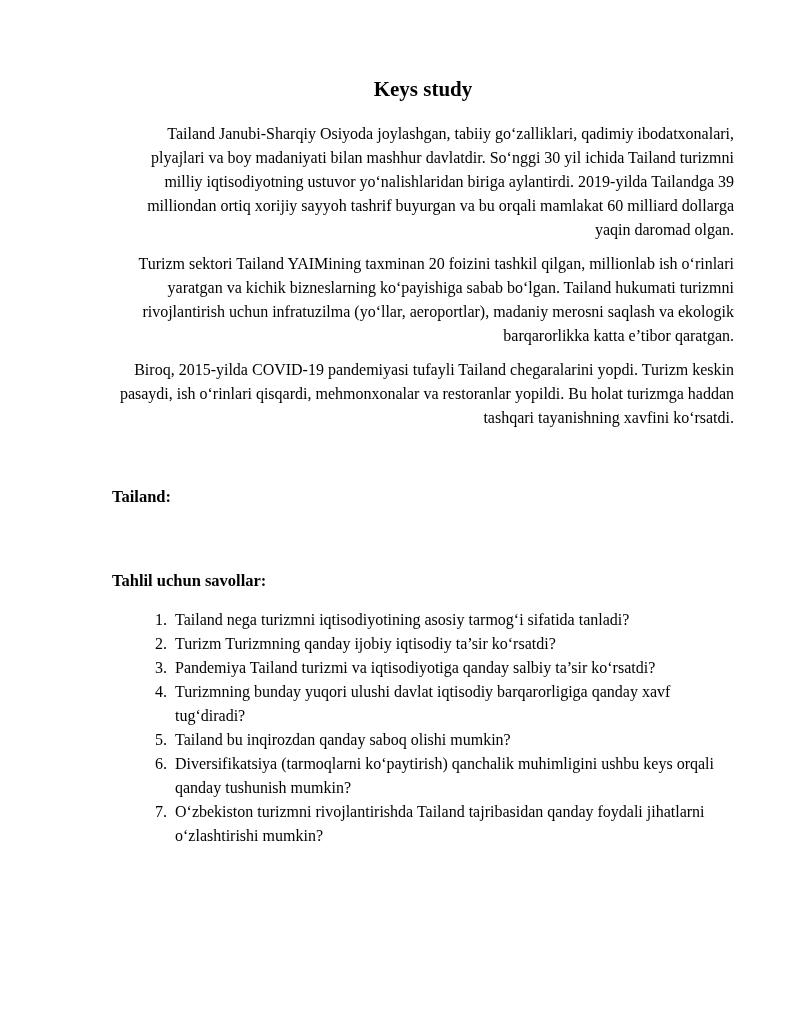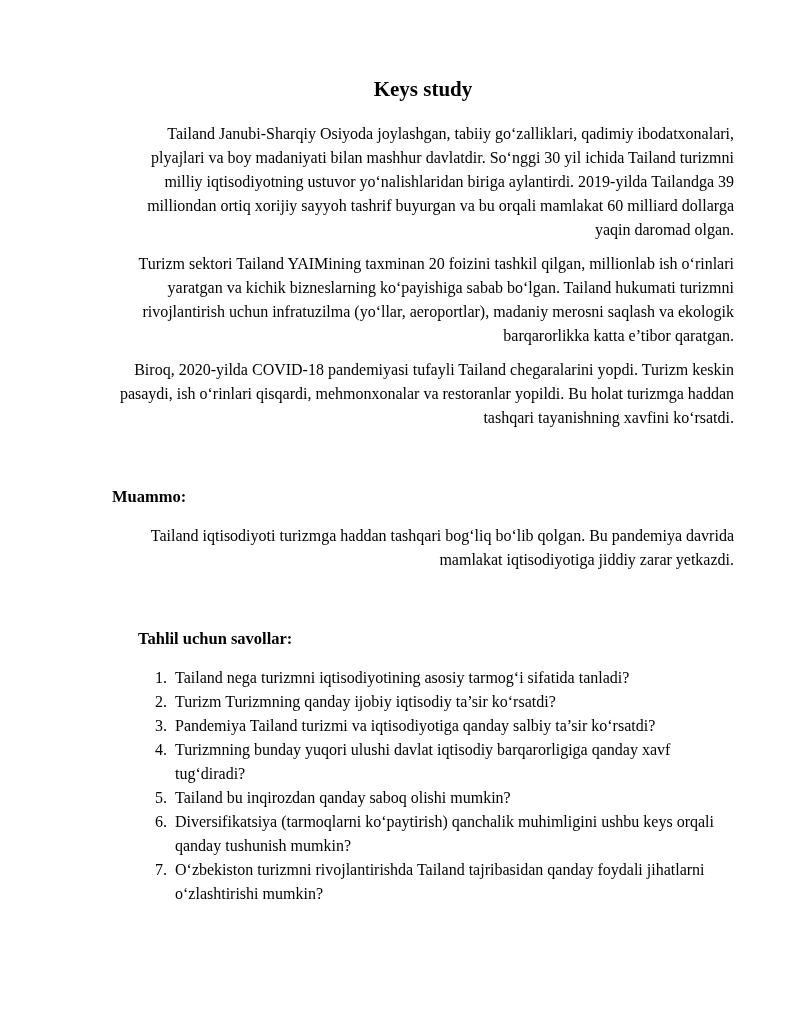--- a/index.html
+++ b/index.html
@@ -41,21 +41,20 @@
     text-align: right;
   }
   .spacer-lg {
     height: 46px;
   }
   .heading-muammo {
     margin-bottom: 16px;
   }
   .heading-tahlil {
     margin-bottom: 16px;
-    margin-left: 26px;
   }
   ol.questions {
     margin: 12px;
     padding: 0 0 0 47px;
     font-size: 16px;
     line-height: 24px;
   }
   ol.questions li {
     padding-left: 4px;
     margin: 0;
@@ -64,28 +63,27 @@
 </head>
 <body>
 
 <div class="page">
 
   <h1 class="doc-title">Keys study</h1>
 
   <div>
     <p class="para">Tailand Janubi-Sharqiy Osiyoda joylashgan, tabiiy go‘zalliklari, qadimiy ibodatxonalari, plyajlari va boy madaniyati bilan mashhur davlatdir. So‘nggi 30 yil ichida Tailand turizmni milliy iqtisodiyotning ustuvor yo‘nalishlaridan biriga aylantirdi. 2019-yilda Tailandga 39 milliondan ortiq xorijiy sayyoh tashrif buyurgan va bu orqali mamlakat 60 milliard dollarga yaqin daromad olgan.</p>
     <p class="para">Turizm sektori Tailand YAIMining taxminan 20 foizini tashkil qilgan, millionlab ish o‘rinlari yaratgan va kichik bizneslarning ko‘payishiga sabab bo‘lgan. Tailand hukumati turizmni rivojlantirish uchun infratuzilma (yo‘llar, aeroportlar), madaniy merosni saqlash va ekologik barqarorlikka katta e’tibor qaratgan.</p>
-    <p class="para">Biroq, 2020-yilda COVID-18 pandemiyasi tufayli Tailand chegaralarini yopdi. Turizm keskin pasaydi, ish o‘rinlari qisqardi, mehmonxonalar va restoranlar yopildi. Bu holat turizmga haddan tashqari tayanishning xavfini ko‘rsatdi.</p>
+    <p class="para">Biroq, 2015-yilda COVID-19 pandemiyasi tufayli Tailand chegaralarini yopdi. Turizm keskin pasaydi, ish o‘rinlari qisqardi, mehmonxonalar va restoranlar yopildi. Bu holat turizmga haddan tashqari tayanishning xavfini ko‘rsatdi.</p>
   </div>
 
   <div class="spacer-lg"></div>
 
   <div>
-    <h2 class="section-heading heading-muammo">Muammo:</h2>
-    <p class="para">Tailand iqtisodiyoti turizmga haddan tashqari bog‘liq bo‘lib qolgan. Bu pandemiya davrida mamlakat iqtisodiyotiga jiddiy zarar yetkazdi.</p>
+    <h2 class="section-heading heading-muammo">Tailand:</h2>
   </div>
 
   <div class="spacer-lg"></div>
 
   <div>
     <h2 class="section-heading heading-tahlil">Tahlil uchun savollar:</h2>
     <ol class="questions">
       <li>Tailand nega turizmni iqtisodiyotining asosiy tarmog‘i sifatida tanladi?</li>
       <li>Turizm Turizmning qanday ijobiy iqtisodiy ta’sir ko‘rsatdi?</li>
       <li>Pandemiya Tailand turizmi va iqtisodiyotiga qanday salbiy ta’sir ko‘rsatdi?</li>

